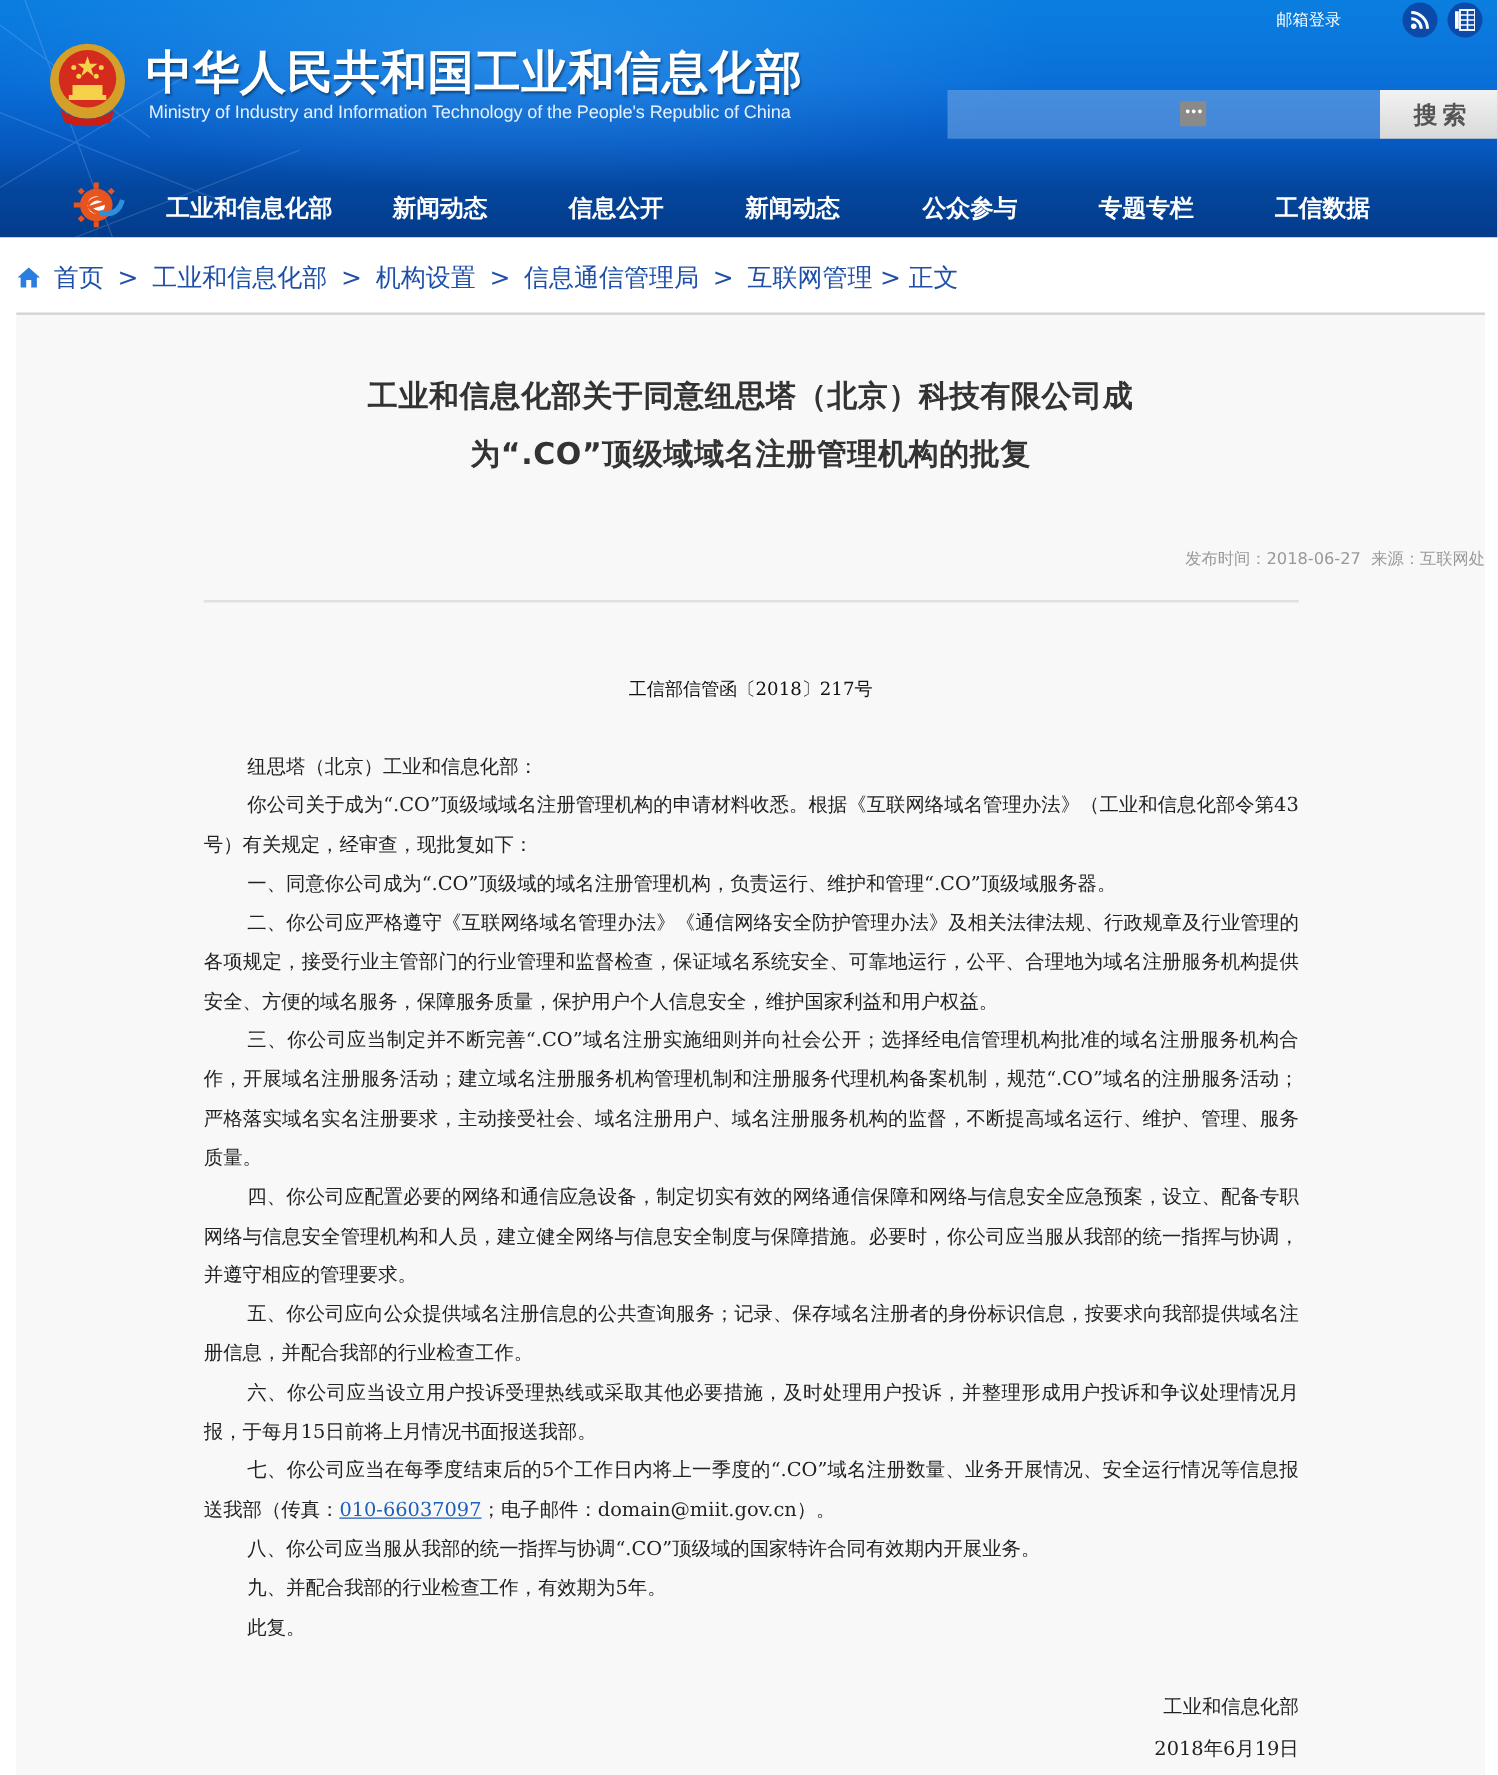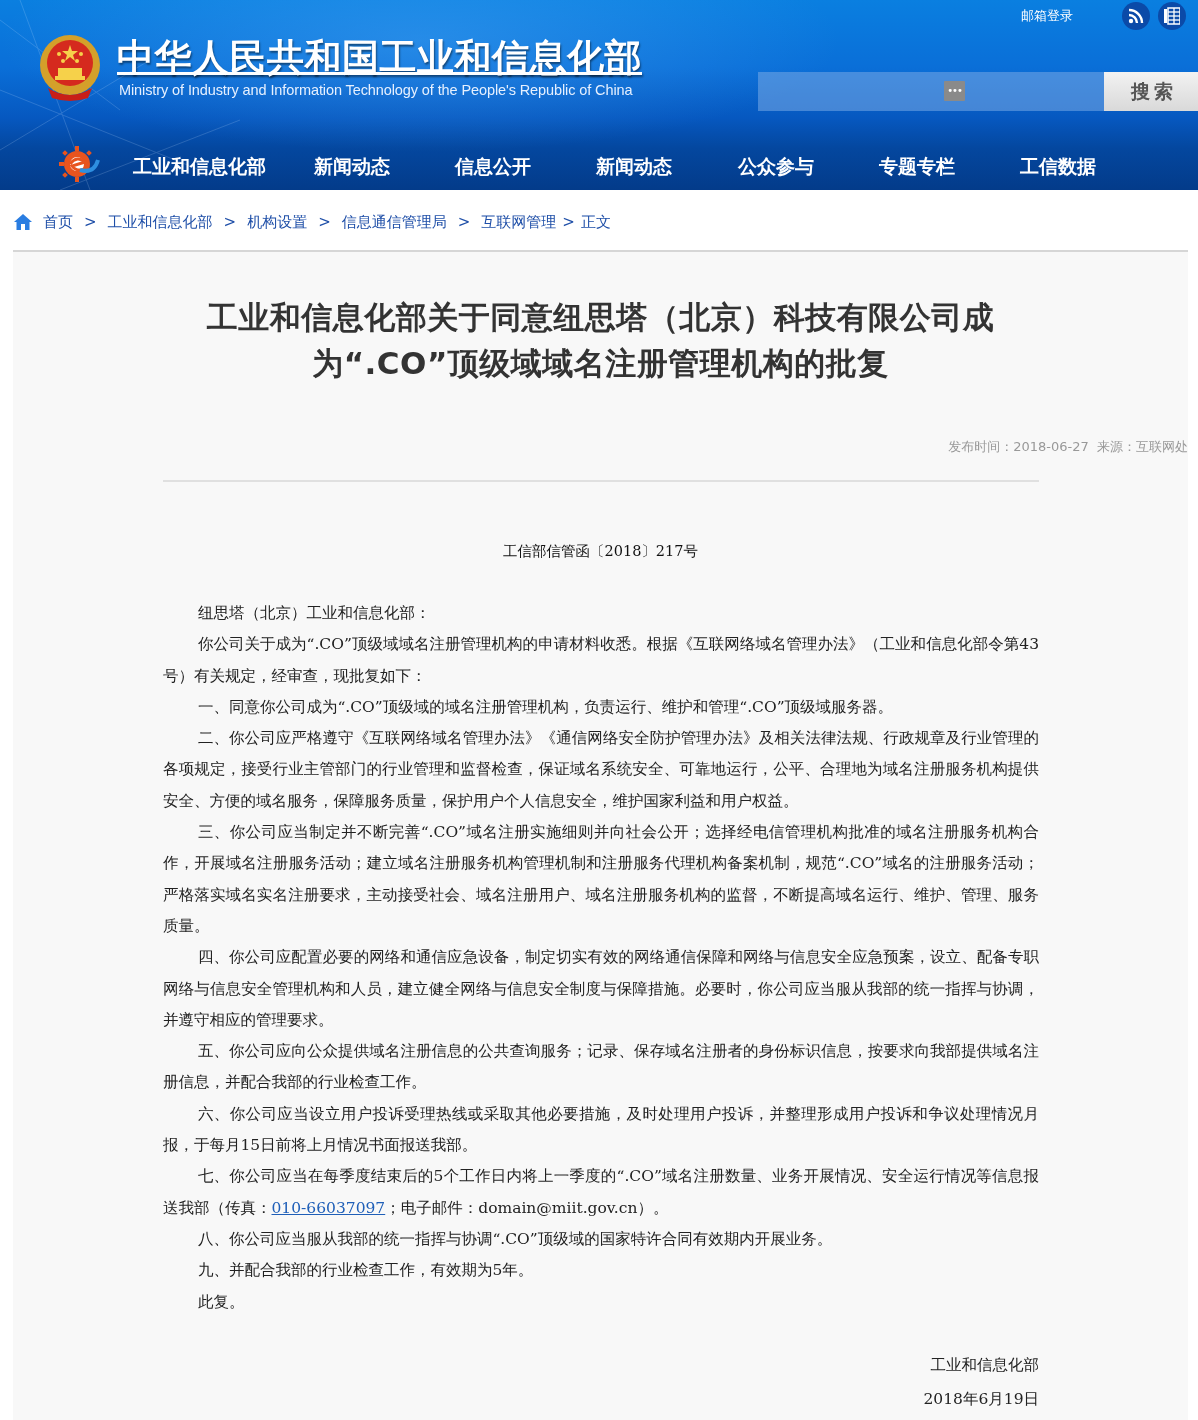--- a/index.html
+++ b/index.html
@@ -19,21 +19,20 @@
     position: absolute; left: 0; top: 0; width: 260px; height: 190px; opacity: 0.18;
   }
   .emblem {
     position: absolute; left: 38px; top: 32px; width: 64px; height: 70px;
   }
   .site-title {
     position: absolute; left: 117px; top: 33px;
     font-family: "DejaVu Sans", sans-serif; font-weight: bold;
     font-size: 37px; letter-spacing: 0.5px; color: #fff;
     text-shadow: 1px 2px 2px rgba(0,0,0,0.45);
-    text-decoration: underline;
   }
   .site-subtitle {
     position: absolute; left: 119px; top: 82px;
     font-family: "Liberation Sans", sans-serif; font-size: 14.5px;
     color: #e6f0ff; letter-spacing: -0.1px;
   }
   .mail-login {
     position: absolute; left: 1021px; top: 7px;
     font-size: 13px; color: #fff; text-decoration: none;
   }
@@ -65,35 +64,35 @@
   }
   .nav-logo { position: absolute; left: 58px; top: 4px; width: 42px; height: 38px; }
   .nav-item {
     position: absolute; top: 14px; font-size: 19px; font-weight: bold; color: #fff;
     text-decoration: none; white-space: nowrap;
   }
 
   
   .breadcrumb {
     position: absolute; left: 13px; top: 208px; height: 28px;
-    display: flex; align-items: center; font-size: 15px; color: #1f4fa8;
+    display: flex; align-items: center; font-size: 20px; color: #1f4fa8;
   }
   .breadcrumb .home-icon { width: 20px; height: 18px; margin-right: 10px; }
   .breadcrumb a { color: #1f4fa8; text-decoration: none; }
   .breadcrumb .sep { color: #1f4fa8; margin: 0 11px; }
   .breadcrumb .sep.tight { margin: 0 6px; }
 
   
   .panel {
     position: absolute; left: 13px; top: 250px; width: 1175px; height: 1170px;
     background: #f8f8f8; border-top: 2px solid #d6d6d6;
   }
   .article-title {
     position: absolute; left: 150px; top: 42px; width: 875px;
-    text-align: center; font-size: 31px; font-weight: bold; color: #333;
+    text-align: center; font-size: 24px; font-weight: bold; color: #333;
     line-height: 46px; letter-spacing: 0.5px;
   }
   .meta {
     position: absolute; left: 0; top: 186px; width: 1175px; text-align: right;
     font-size: 13px; color: #999;
   }
   .divider {
     position: absolute; left: 150px; top: 228px; width: 876px; height: 2px;
     background: #e0e0e0;
   }

